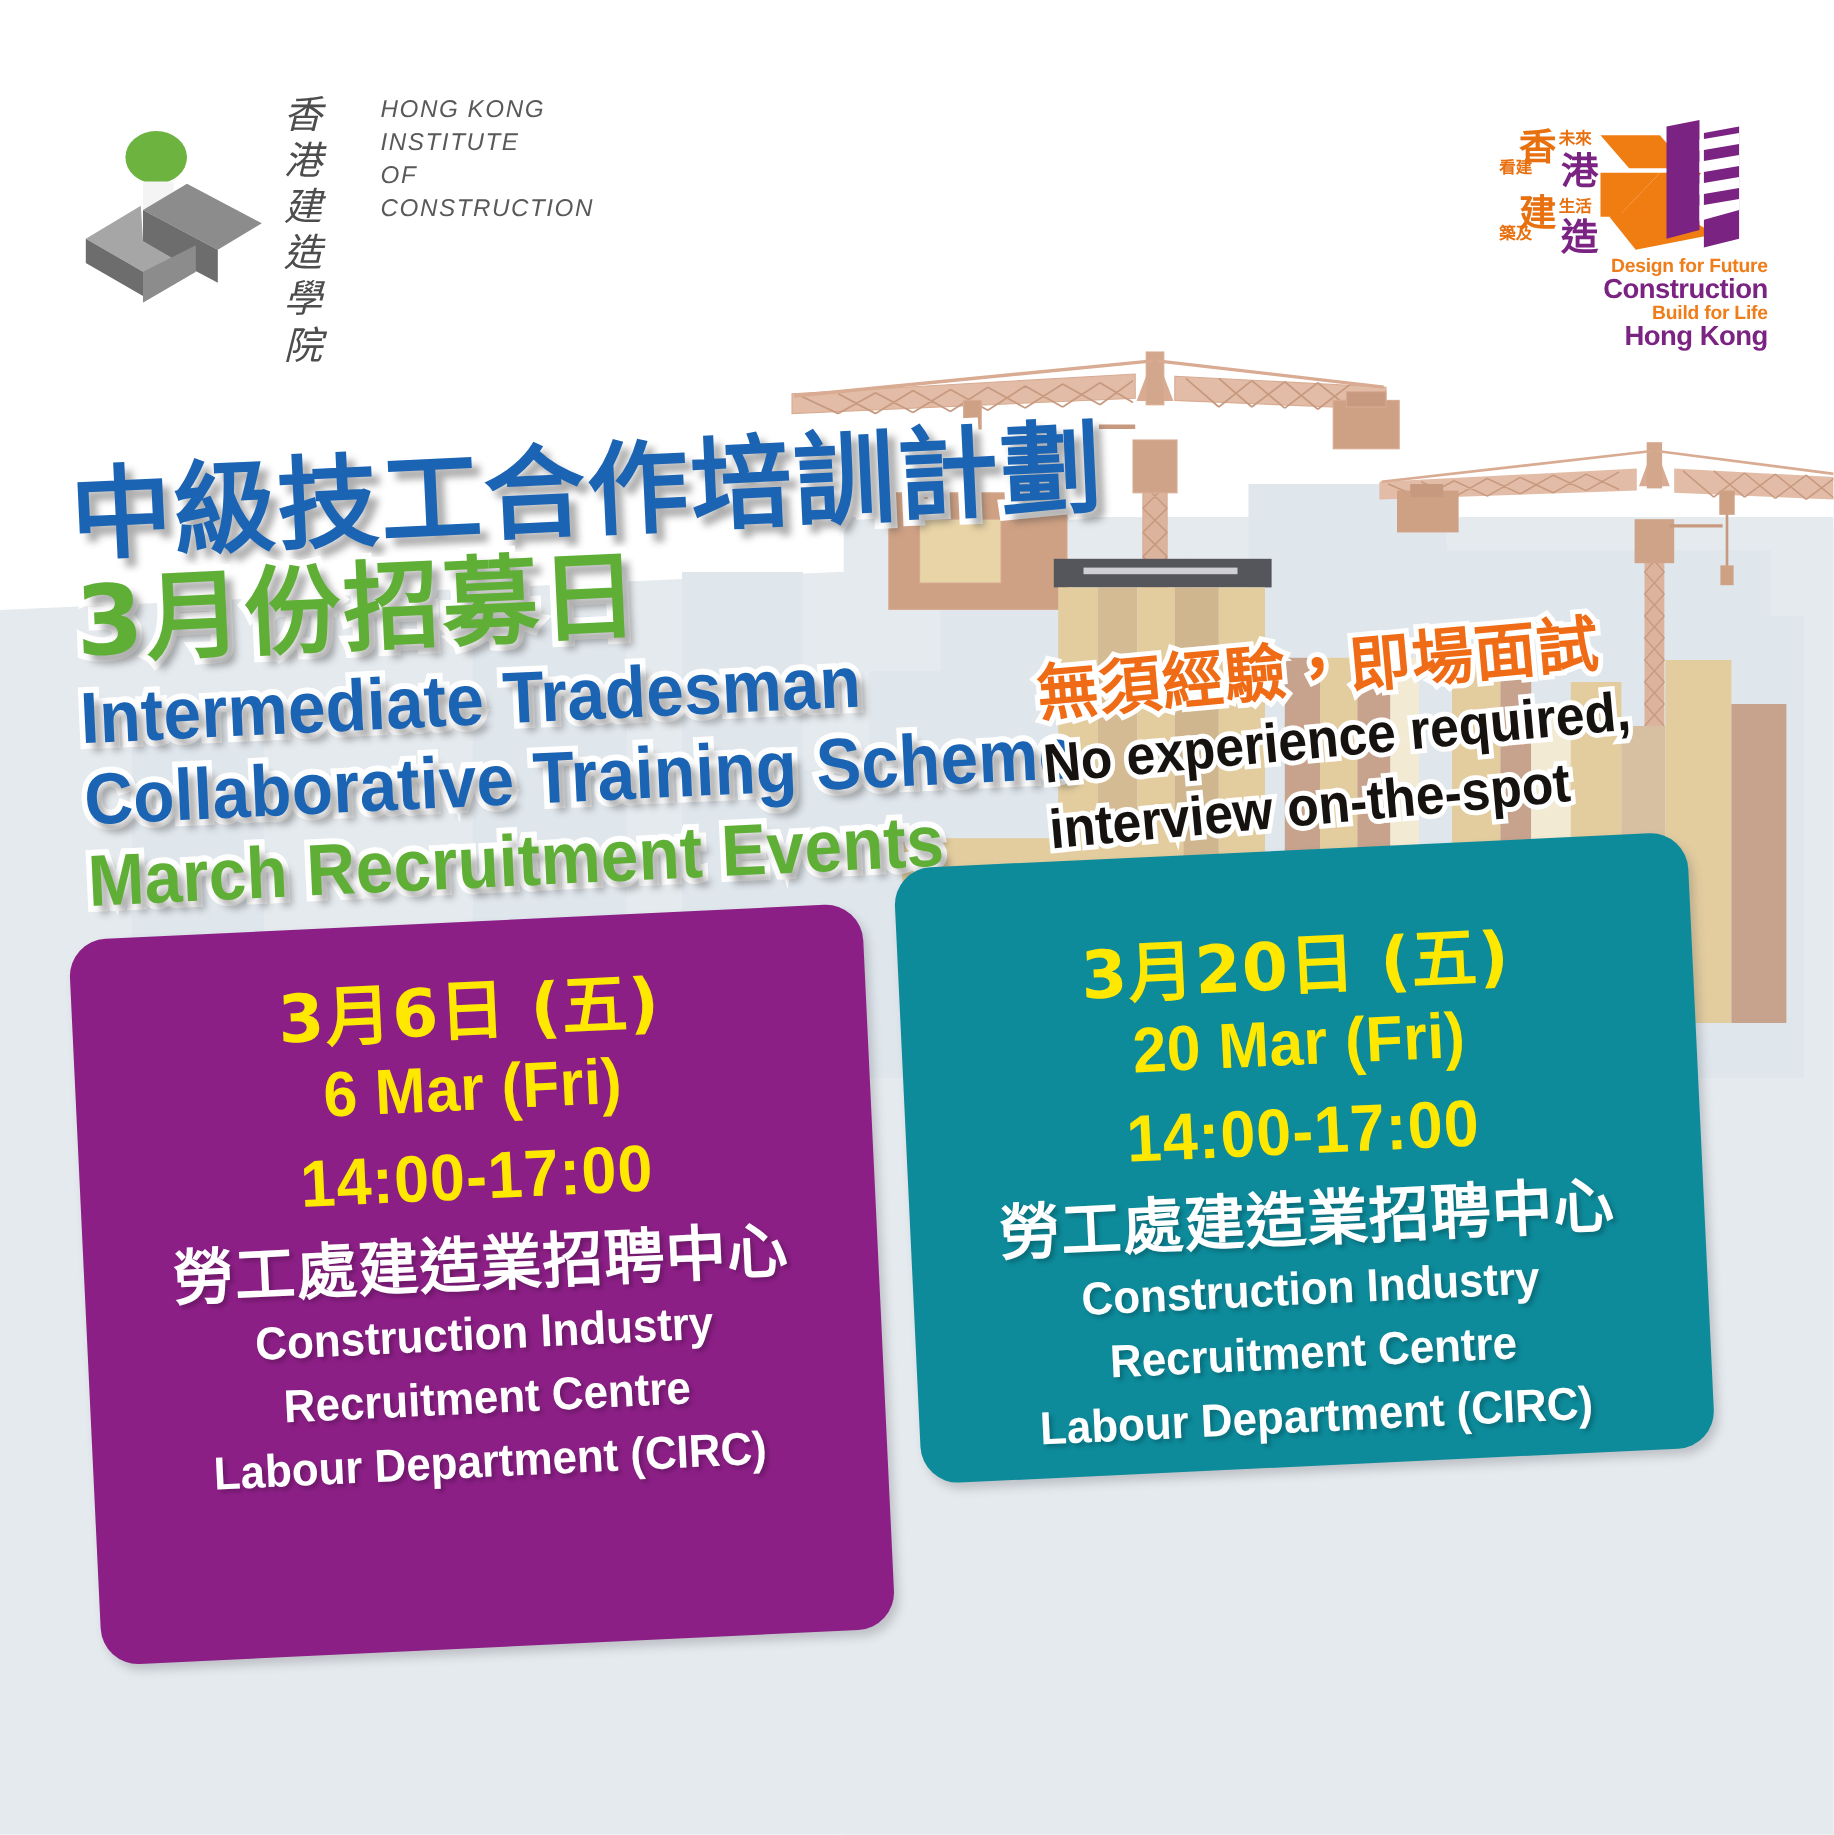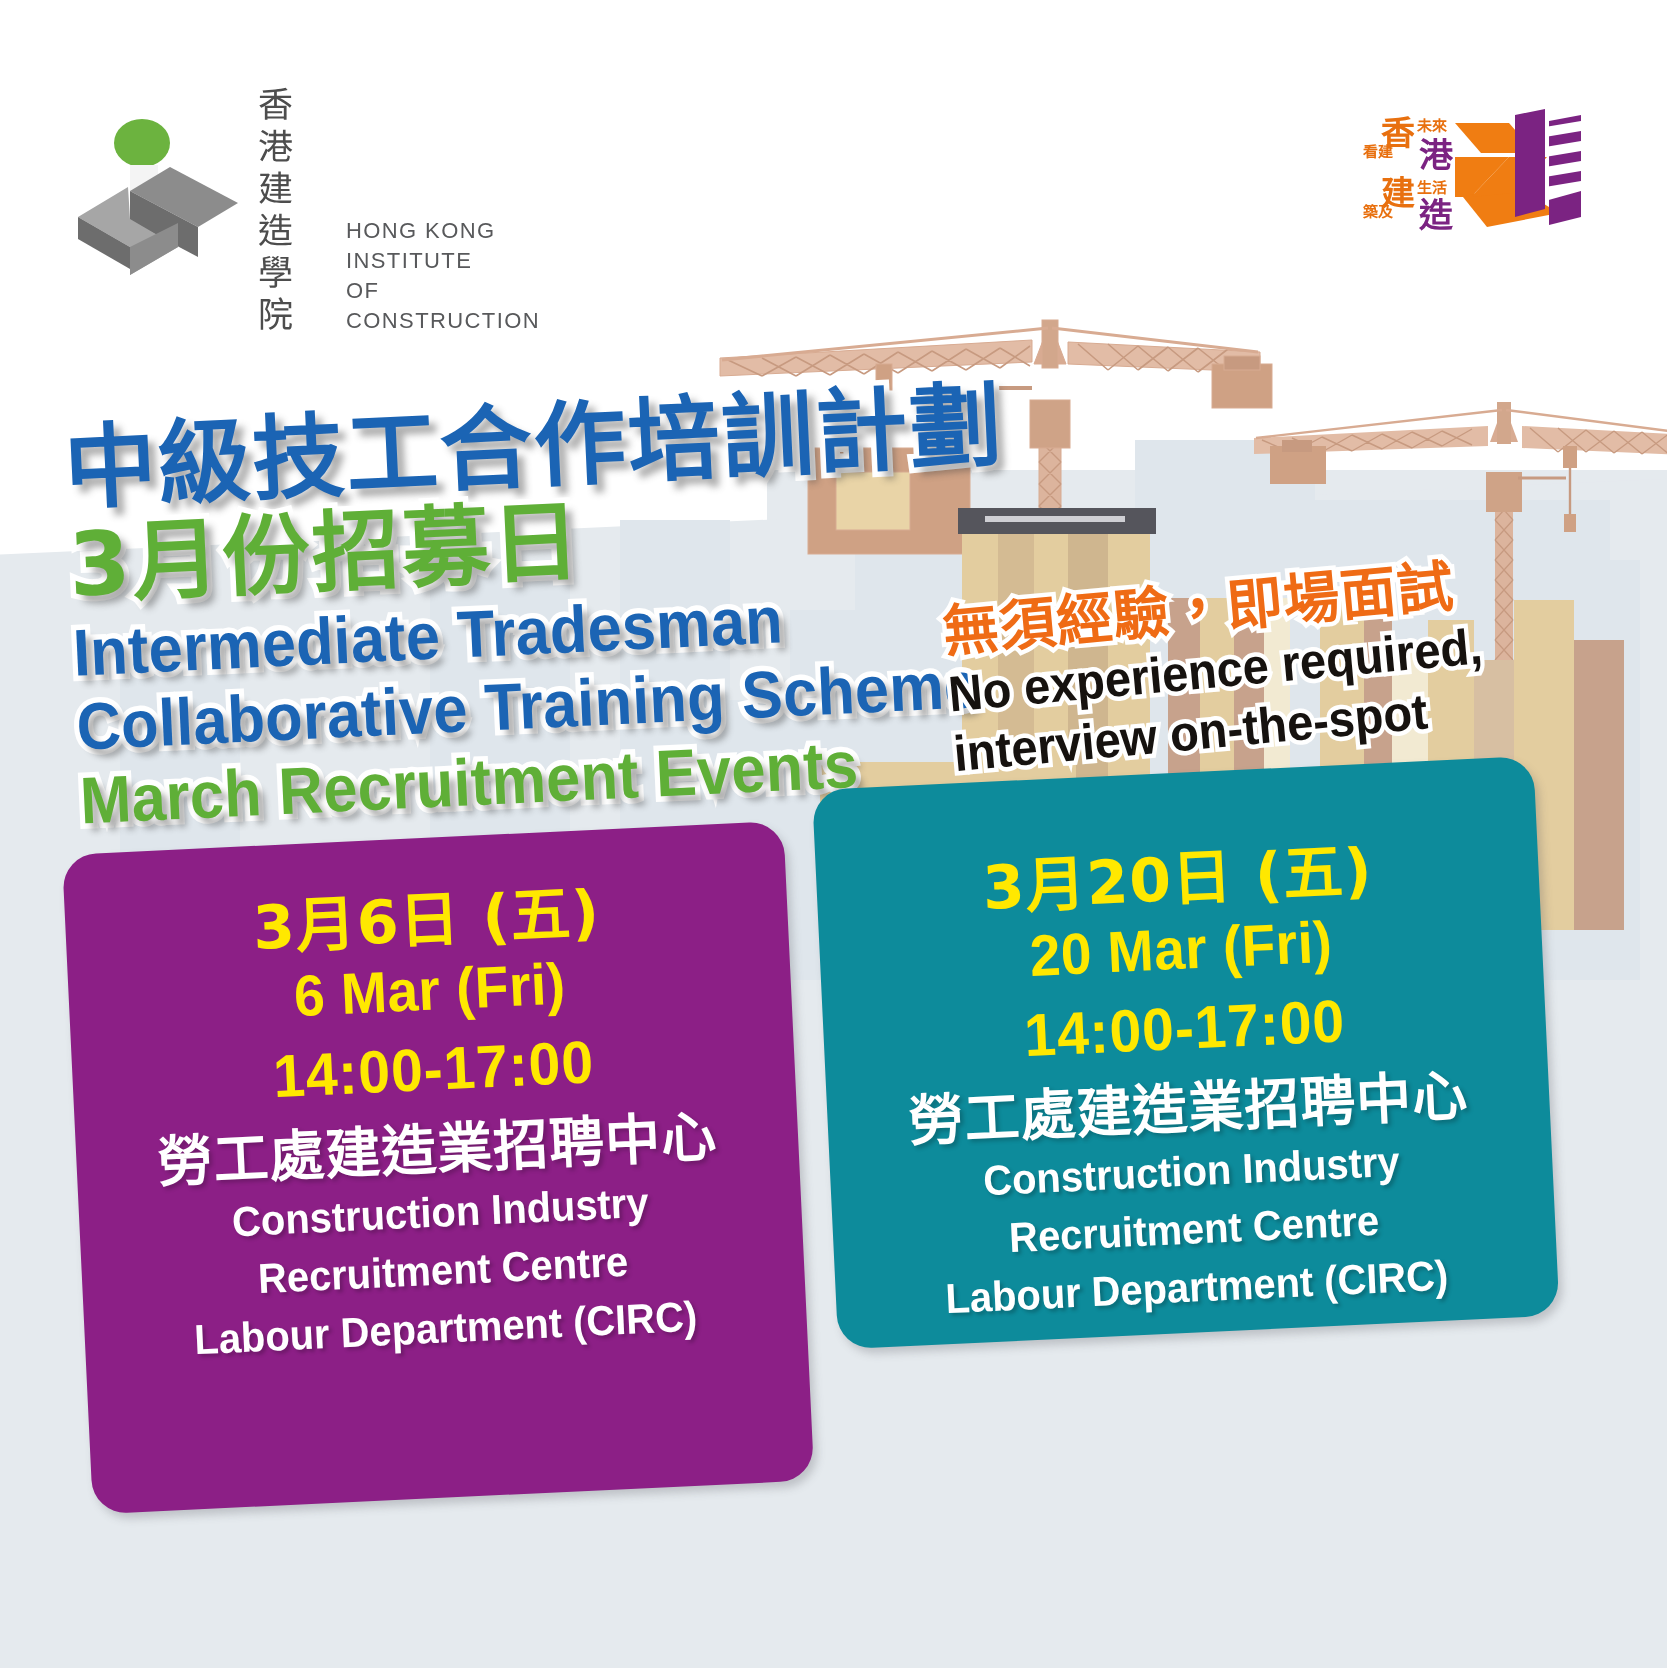--- a/index.html
+++ b/index.html
@@ -61,21 +61,21 @@
   
   .logo-left {
     position: absolute;
     left: 70px; top: 105px;
     width: 470px; height: 210px;
     z-index: 20;
     display: flex; align-items: center;
   }
   .logo-left .mark { width: 170px; height: 190px; flex: 0 0 auto; }
   .logo-left .wordmark {
-    display: flex; align-items: flex-end; margin-left: 18px;
+    display: flex; align-items: flex-start; margin-left: 18px; font-style: italic;
   }
   .logo-left .cn {
     font-family: "DejaVu Sans", "Liberation Sans", sans-serif;
     font-size: 35px; line-height: 42px; color: #4d4d4d;
     letter-spacing: 3px; padding-right: 12px; text-align: left;
     font-weight: 500;
   }
   .logo-left .rule { width: 5px; background: #6cb33f; margin-right: 12px; }
   .logo-left .en {
     font-size: 22px; line-height: 30px; color: #58595b;
@@ -406,20 +406,26 @@
       <path d="M104 92 L150 78 L200 108 L128 122 Z" fill="#f07d12"></path>
       <path d="M150 52 L188 52 L154 88 L112 92 Z" fill="#f07d12"></path>
 
       <path d="M156 10 L186 4 L186 104 L156 112 Z" fill="#7b2382"></path>
       <path d="M190 16 L222 10 L222 112 L190 120 Z" fill="#7b2382"></path>
       <path d="M186 22 L222 16 L222 26 L186 32 Z" fill="#ffffff"></path>
       <path d="M186 42 L222 36 L222 46 L186 52 Z" fill="#ffffff"></path>
       <path d="M186 62 L222 56 L222 66 L186 72 Z" fill="#ffffff"></path>
       <path d="M186 82 L222 76 L222 86 L186 96 Z" fill="#ffffff"></path>
     </svg>
+    <div class="tagline">
+      <div class="tl-1">Design for Future</div>
+      <div class="tl-2">Construction</div>
+      <div class="tl-3">Build for Life</div>
+      <div class="tl-4">Hong Kong</div>
+    </div>
   </div>
 
   <div class="headline">
     <span class="hl hl-cn1">中級技工合作培訓計劃</span>
     <span class="hl hl-cn2">3月份招募日</span>
     <span class="hl hl-en hl-en1">Intermediate Tradesman</span>
     <span class="hl hl-en hl-en2">Collaborative Training Scheme</span>
     <span class="hl hl-en hl-en3">March Recruitment Events</span>
   </div>
 

